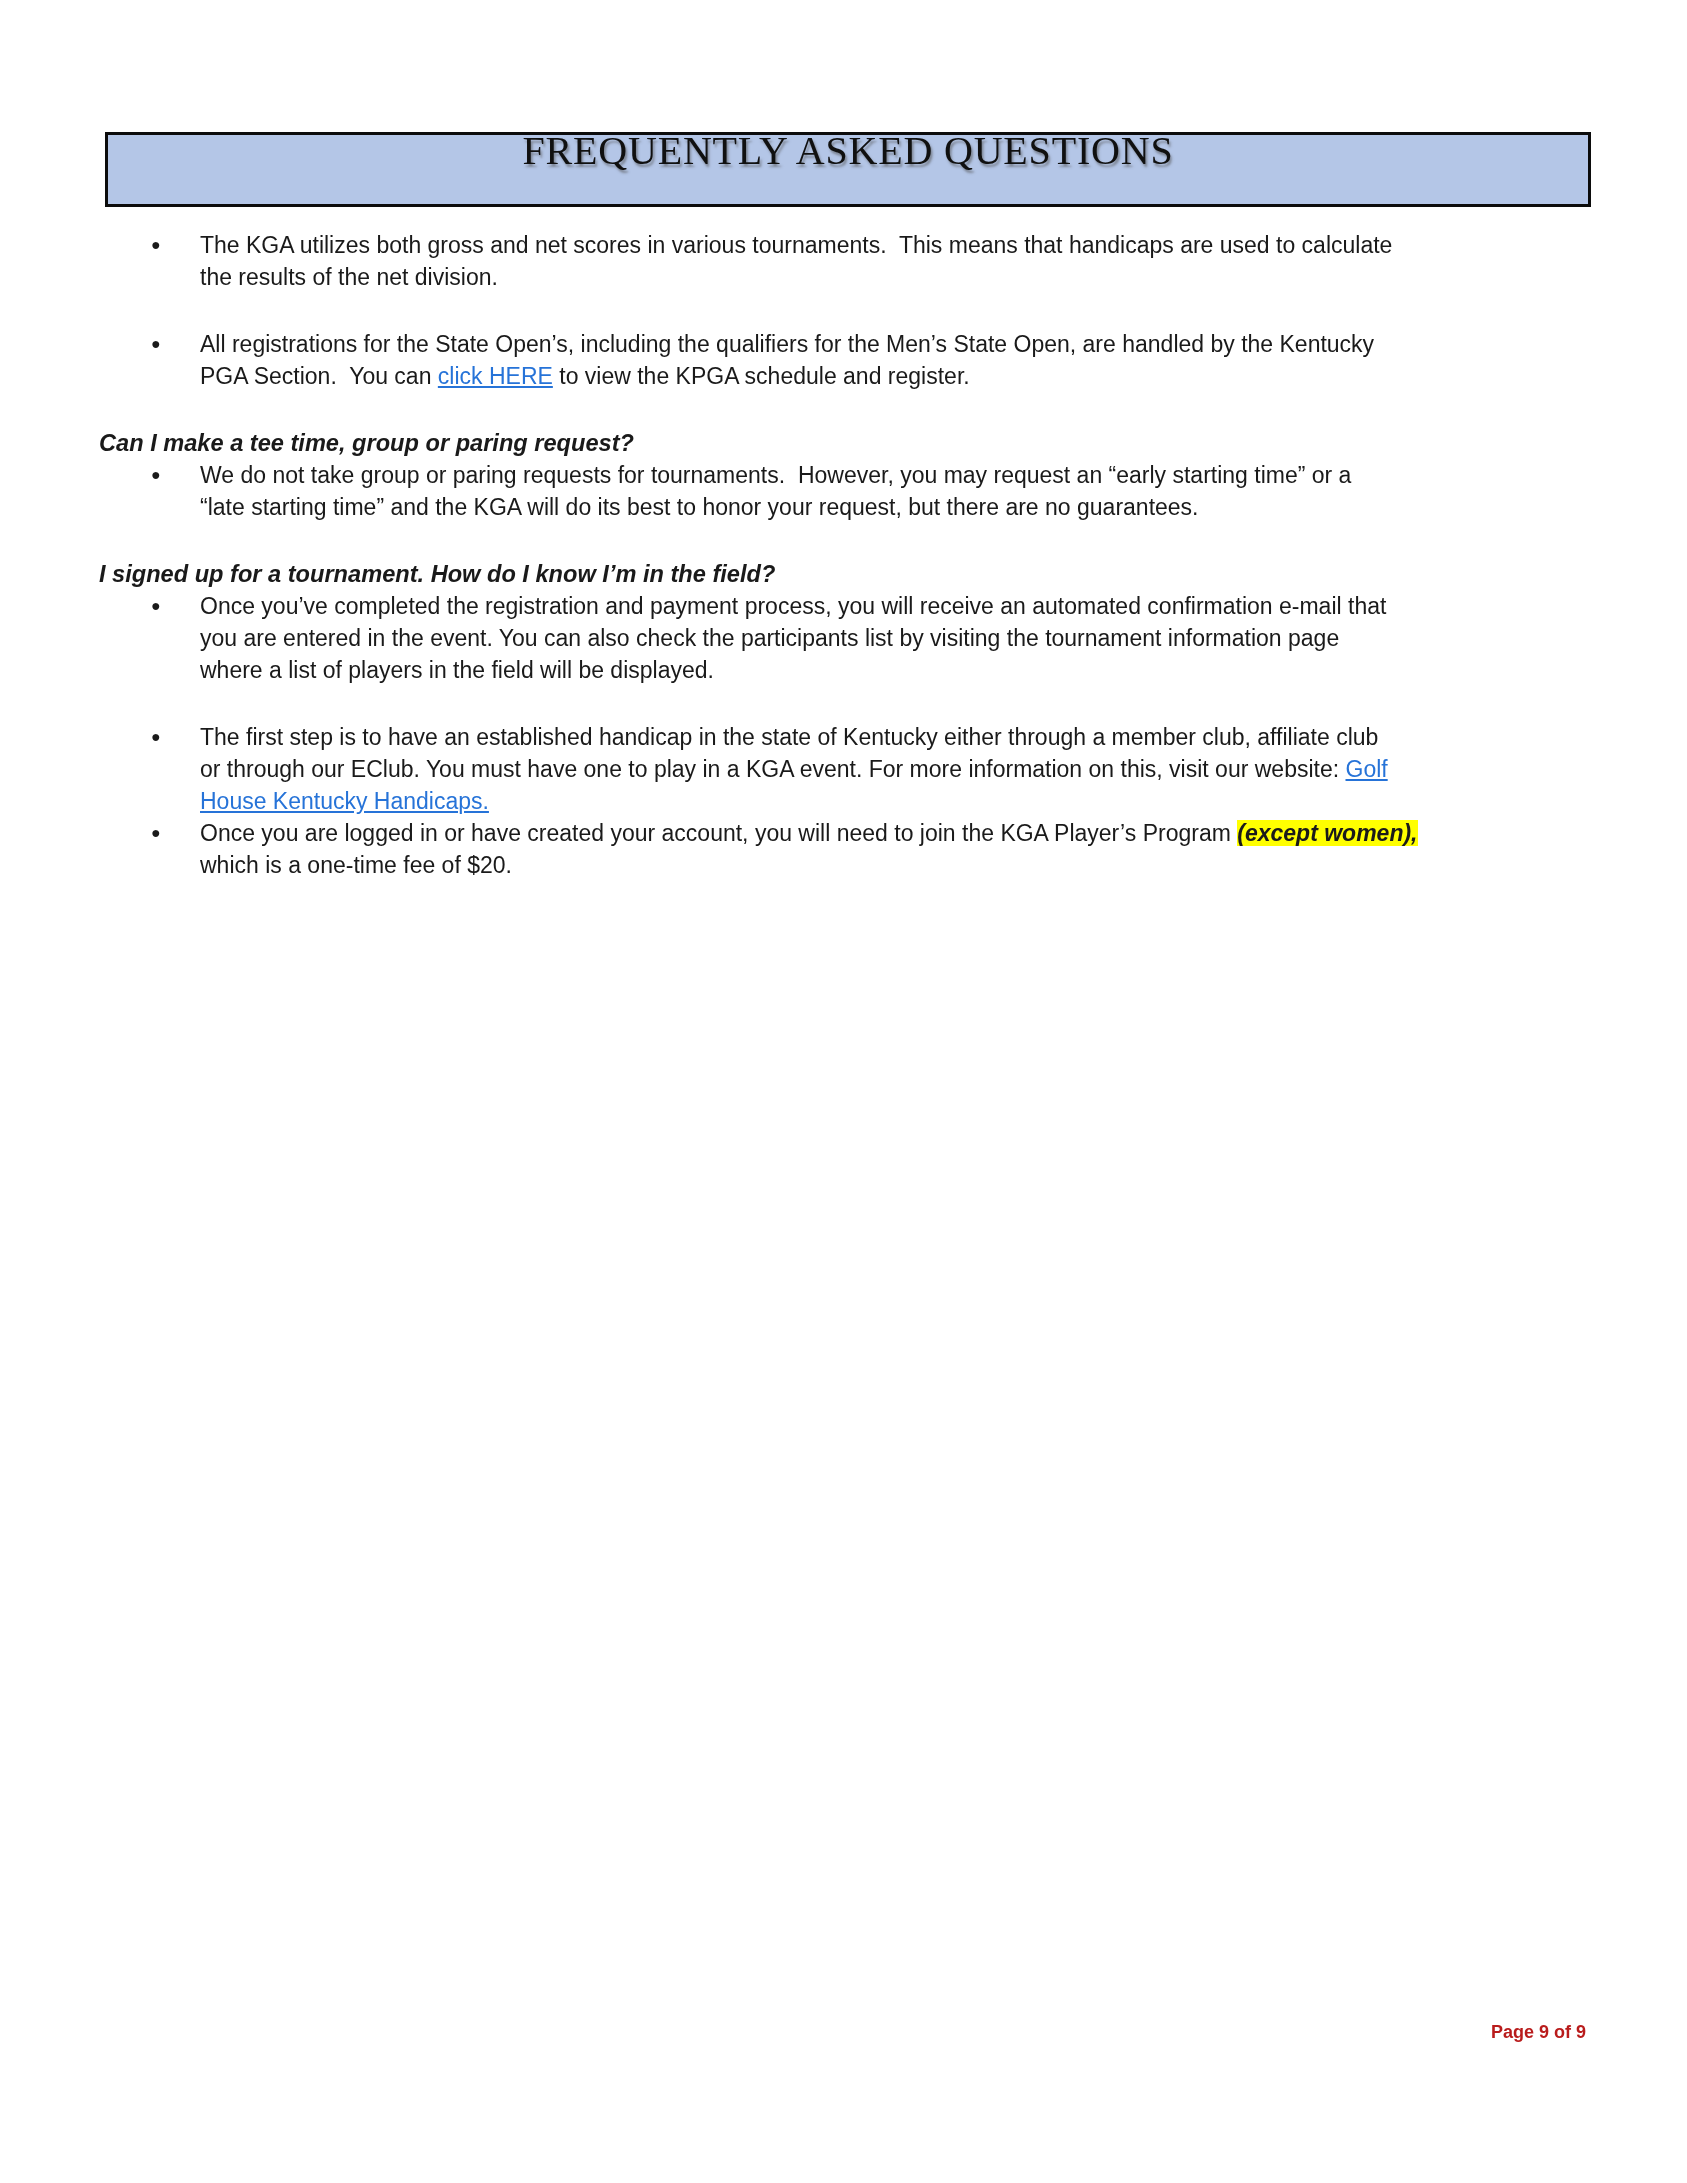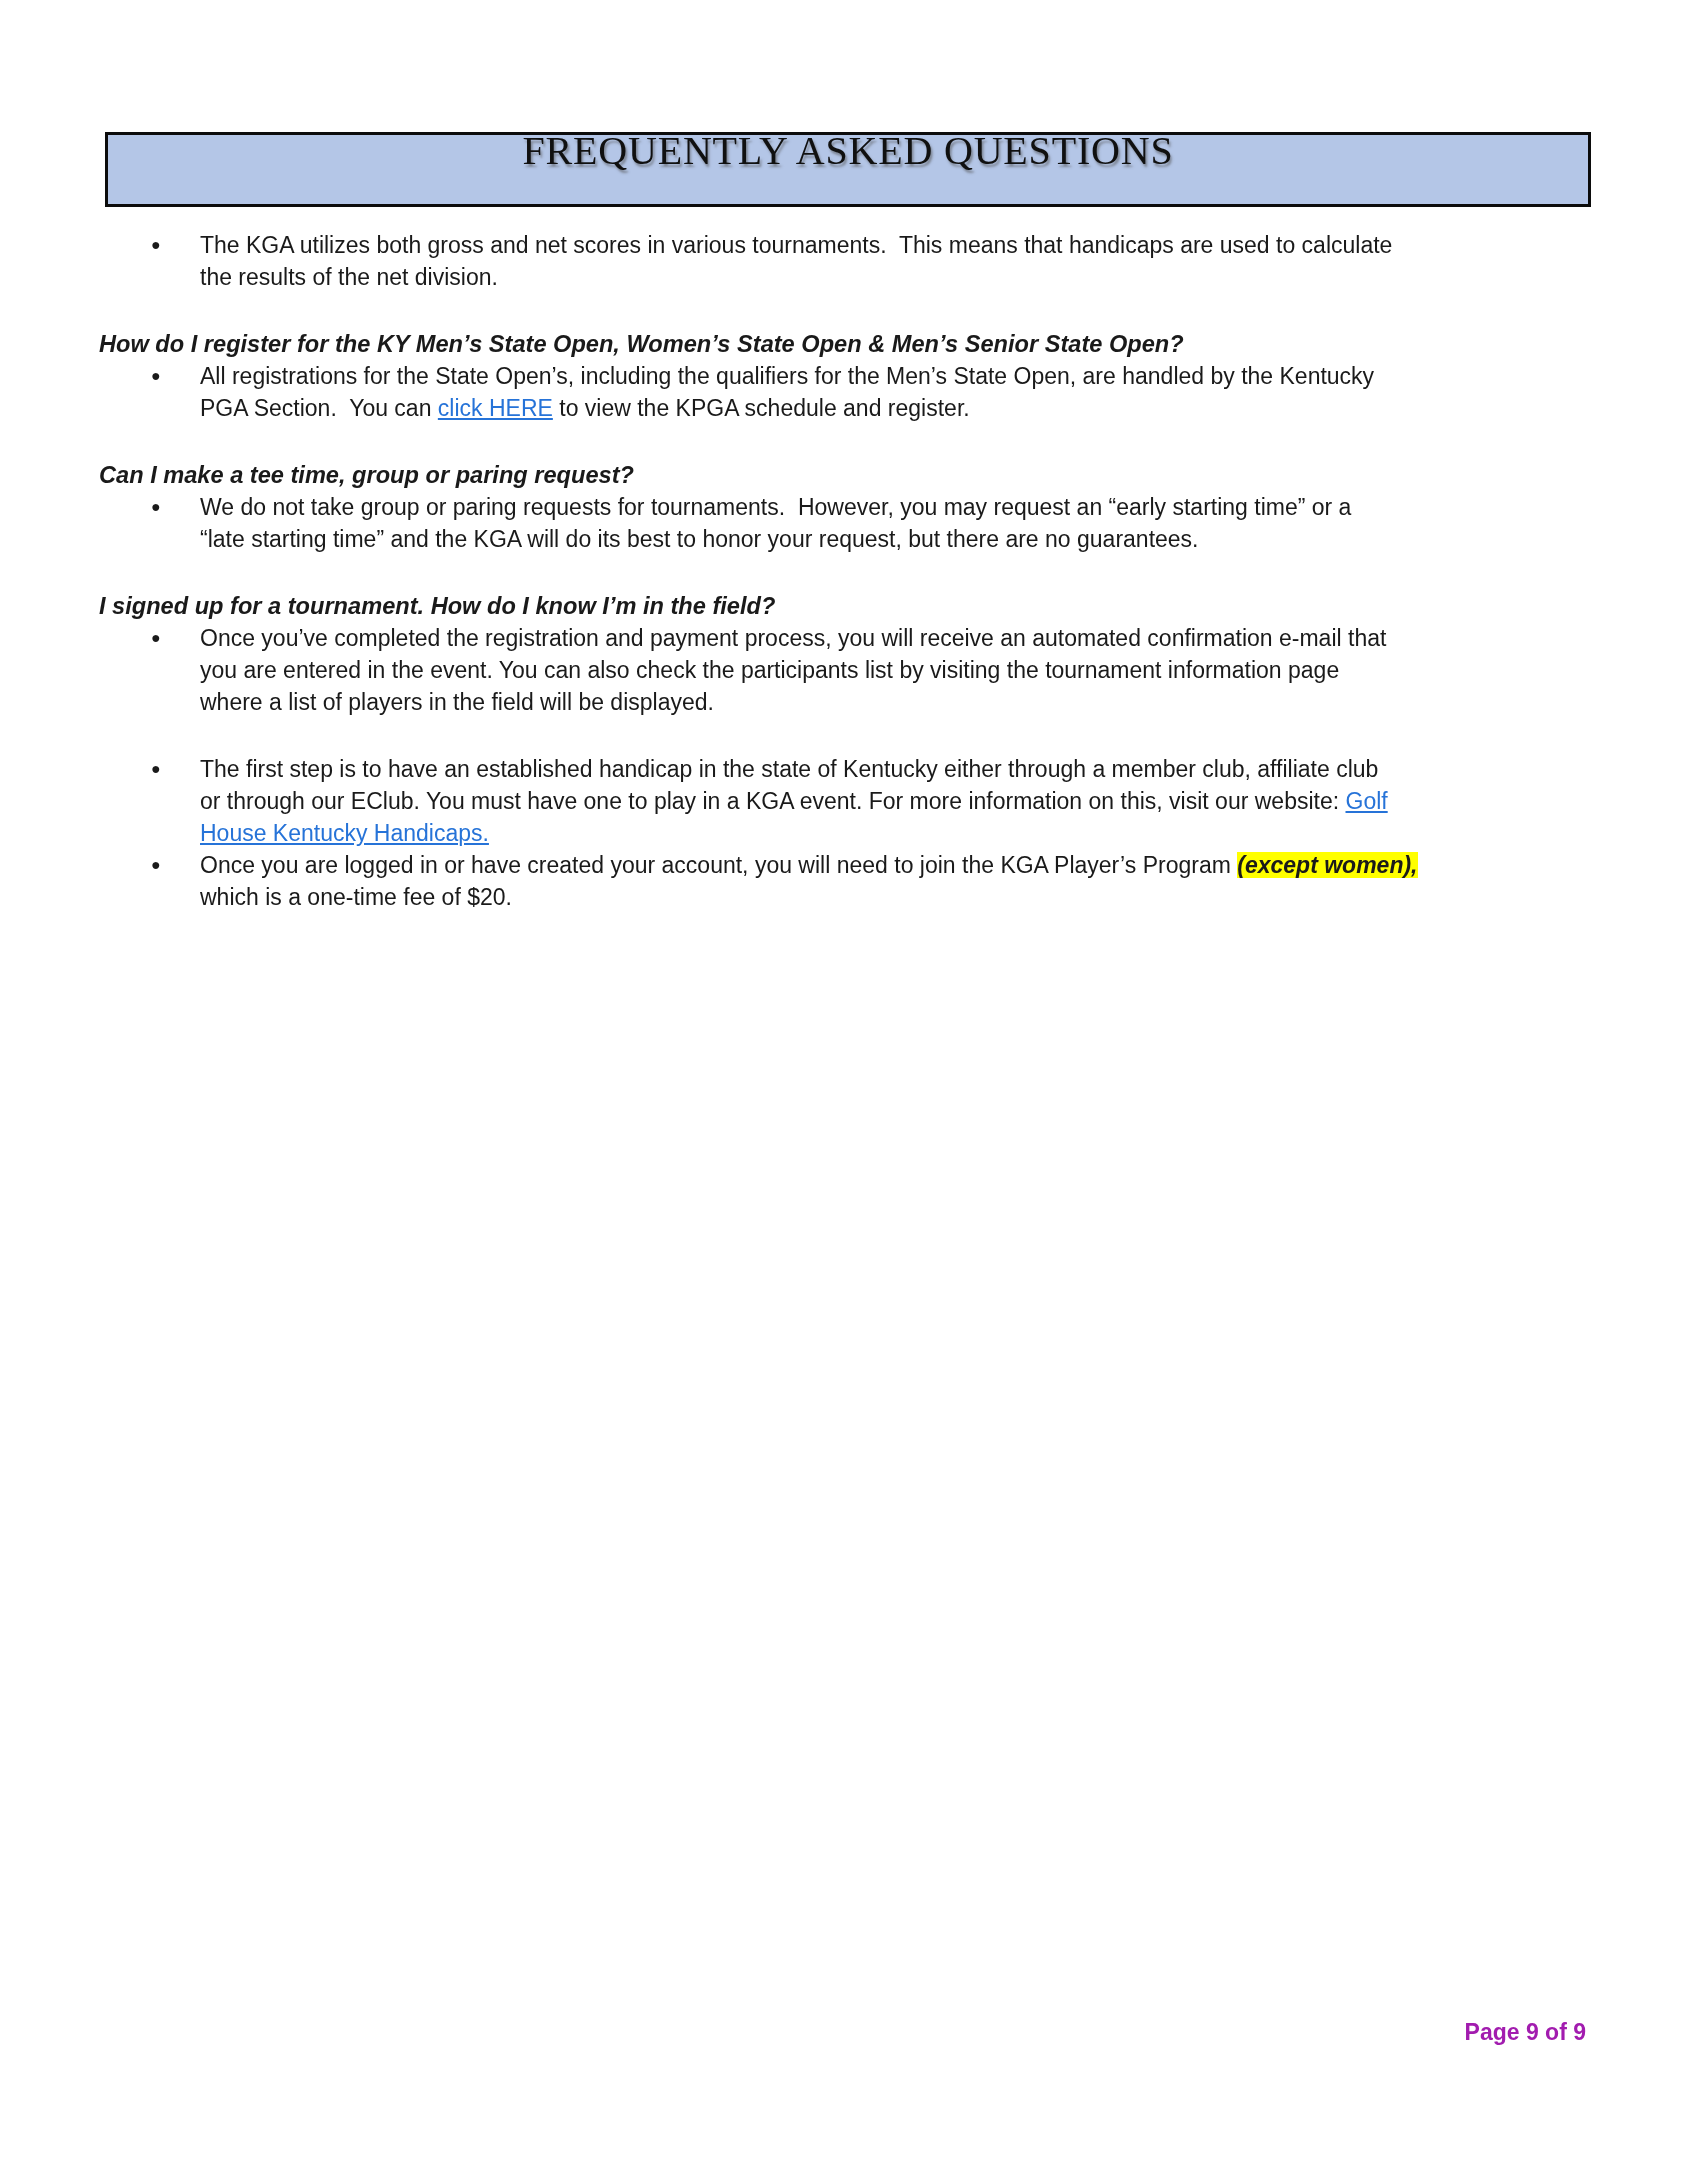--- a/index.html
+++ b/index.html
@@ -71,44 +71,43 @@
   .hl {
     background: var(--highlight-color, #ffff00);
     font-weight: bold;
     font-style: italic;
   }
   .footer {
     position: absolute;
     top: 2016px;
     right: 101px;
     font-weight: bold;
-    font-size: 23px;
+    font-size: 18px;
     line-height: 32px;
-    color: #a21caf;
+    color: #b91c1c;
   }
 </style>
 </head>
 <body>
 
 <div class="page">
 
   <div class="header-box">
     <span class="header-title">FREQUENTLY ASKED QUESTIONS</span>
   </div>
 
   <div class="content" id="faq-sections">
       <div class="section">
         <div class="bullet">
           <span class="bullet-marker">●</span>
           <span class="bullet-text"><span>The KGA utilizes both gross and net scores in various tournaments.  This means that handicaps are used to calculate
 the results of the net division.</span></span>
         </div>
       </div>
       <div class="section">
-        <div class="question italic">How do I register for the KY Men’s State Open, Women’s State Open &amp; Men’s Senior State Open?</div>
         <div class="bullet">
           <span class="bullet-marker">●</span>
           <span class="bullet-text"><span>All registrations for the State Open’s, including the qualifiers for the Men’s State Open, are handled by the Kentucky
 PGA Section.  You can </span><a href="#">click HERE</a><span> to view the KPGA schedule and register.</span></span>
         </div>
       </div>
       <div class="section">
         <div class="question italic">Can I make a tee time, group or paring request?</div>
         <div class="bullet">
           <span class="bullet-marker">●</span>

